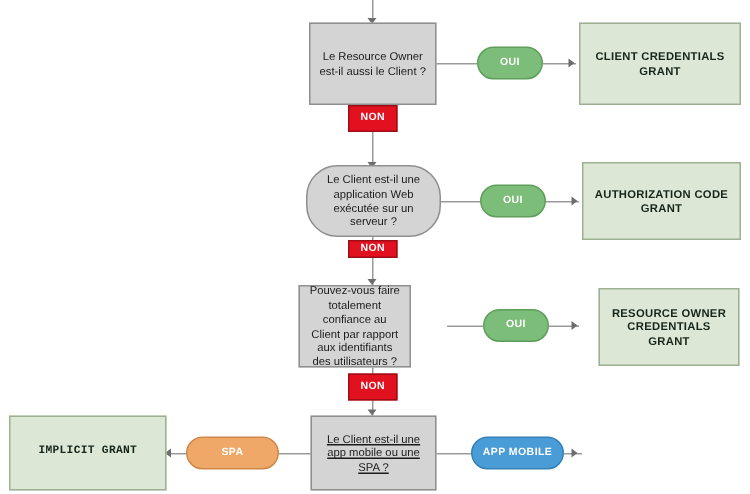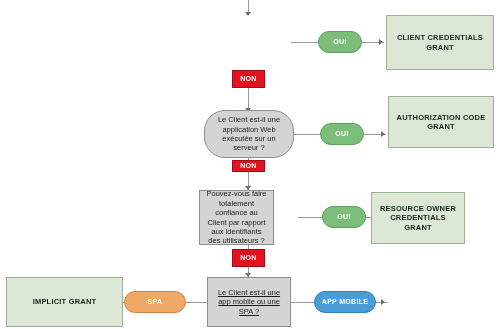--- a/index.html
+++ b/index.html
@@ -109,20 +109,23 @@
   }
 </style>
 </head>
 <body>
 
 <div id="canvas">
 
   <div class="line v" style="left:248px; top:0px; height:14px;"></div>
   <div class="arrow down" style="left:245px; top:12px;"></div>
 
+  <div class="node decision" style="left:206px; top:15px; width:85px; height:55px;">
+    <span>Le Resource Owner est-il aussi le Client ?</span>
+  </div>
 
   <div class="line h" style="left:291px; top:42px; width:27px;"></div>
   <div class="node pill pill-oui" style="left:318px; top:31px; width:44px; height:22px;">
     <span>OUI</span>
   </div>
   <div class="line h" style="left:362px; top:42px; width:22px;"></div>
   <div class="arrow right" style="left:379px; top:39px;"></div>
 
   <div class="node outcome" style="left:386px; top:15px; width:108px; height:55px;">
     <span>CLIENT CREDENTIALS GRANT</span>
@@ -138,42 +141,42 @@
     <span>Le Client est-il une application Web exécutée sur un serveur ?</span>
   </div>
 
   <div class="line h" style="left:294px; top:134px; width:26px;"></div>
   <div class="node pill pill-oui" style="left:320px; top:123px; width:44px; height:22px;">
     <span>OUI</span>
   </div>
   <div class="line h" style="left:364px; top:134px; width:22px;"></div>
   <div class="arrow right" style="left:381px; top:131px;"></div>
 
-  <div class="node outcome" style="left:388px; top:96px; width:106px; height:52px;">
+  <div class="node outcome" style="left:388px; top:108px; width:106px; height:52px;">
     <span>AUTHORIZATION CODE GRANT</span>
   </div>
 
   <div class="line v" style="left:248px; top:158px; height:40px;"></div>
   <div class="node nonbox" style="left:232px; top:160px; width:33px; height:12px;">
     <span>NON</span>
   </div>
   <div class="arrow down" style="left:245px; top:186px;"></div>
 
   <div class="node decision" style="left:199px; top:190px; width:75px; height:55px;">
     <span>Pouvez-vous faire totalement confiance au Client par rapport aux identifiants des utilisateurs ?</span>
   </div>
 
   <div class="line h" style="left:298px; top:217px; width:24px;"></div>
   <div class="node pill pill-oui" style="left:322px; top:206px; width:44px; height:22px;">
     <span>OUI</span>
   </div>
   <div class="line h" style="left:366px; top:217px; width:20px;"></div>
   <div class="arrow right" style="left:381px; top:214px;"></div>
 
-  <div class="node outcome" style="left:371px; top:192px; width:94px; height:52px;">
+  <div class="node outcome" style="left:399px; top:192px; width:94px; height:52px;">
     <span>RESOURCE OWNER CREDENTIALS GRANT</span>
   </div>
 
   <div class="line v" style="left:248px; top:245px; height:34px;"></div>
   <div class="node nonbox" style="left:232px; top:249px; width:33px; height:18px;">
     <span>NON</span>
   </div>
   <div class="arrow down" style="left:245px; top:273px;"></div>
 
   <div class="node decision" style="left:207px; top:277px; width:84px; height:50px;text-decoration:underline;">
@@ -188,17 +191,17 @@
   <div class="arrow right" style="left:381px; top:299px;"></div>
 
 
   <div class="line h" style="left:186px; top:302px; width:21px;"></div>
   <div class="node pill pill-spa" style="left:124px; top:291px; width:62px; height:22px;">
     <span>SPA</span>
   </div>
   <div class="line h" style="left:111px; top:302px; width:13px;"></div>
   <div class="arrow left" style="left:110px; top:299px;"></div>
 
-  <div class="node outcome" style="left:6px; top:277px; width:117px; height:50px;">
+  <div class="node outcome" style="left:6px; top:277px; width:105px; height:50px;font-family:Liberation Mono, monospace;">
     <span>IMPLICIT GRANT</span>
   </div>
 
 </div>
 
 </body></html>

